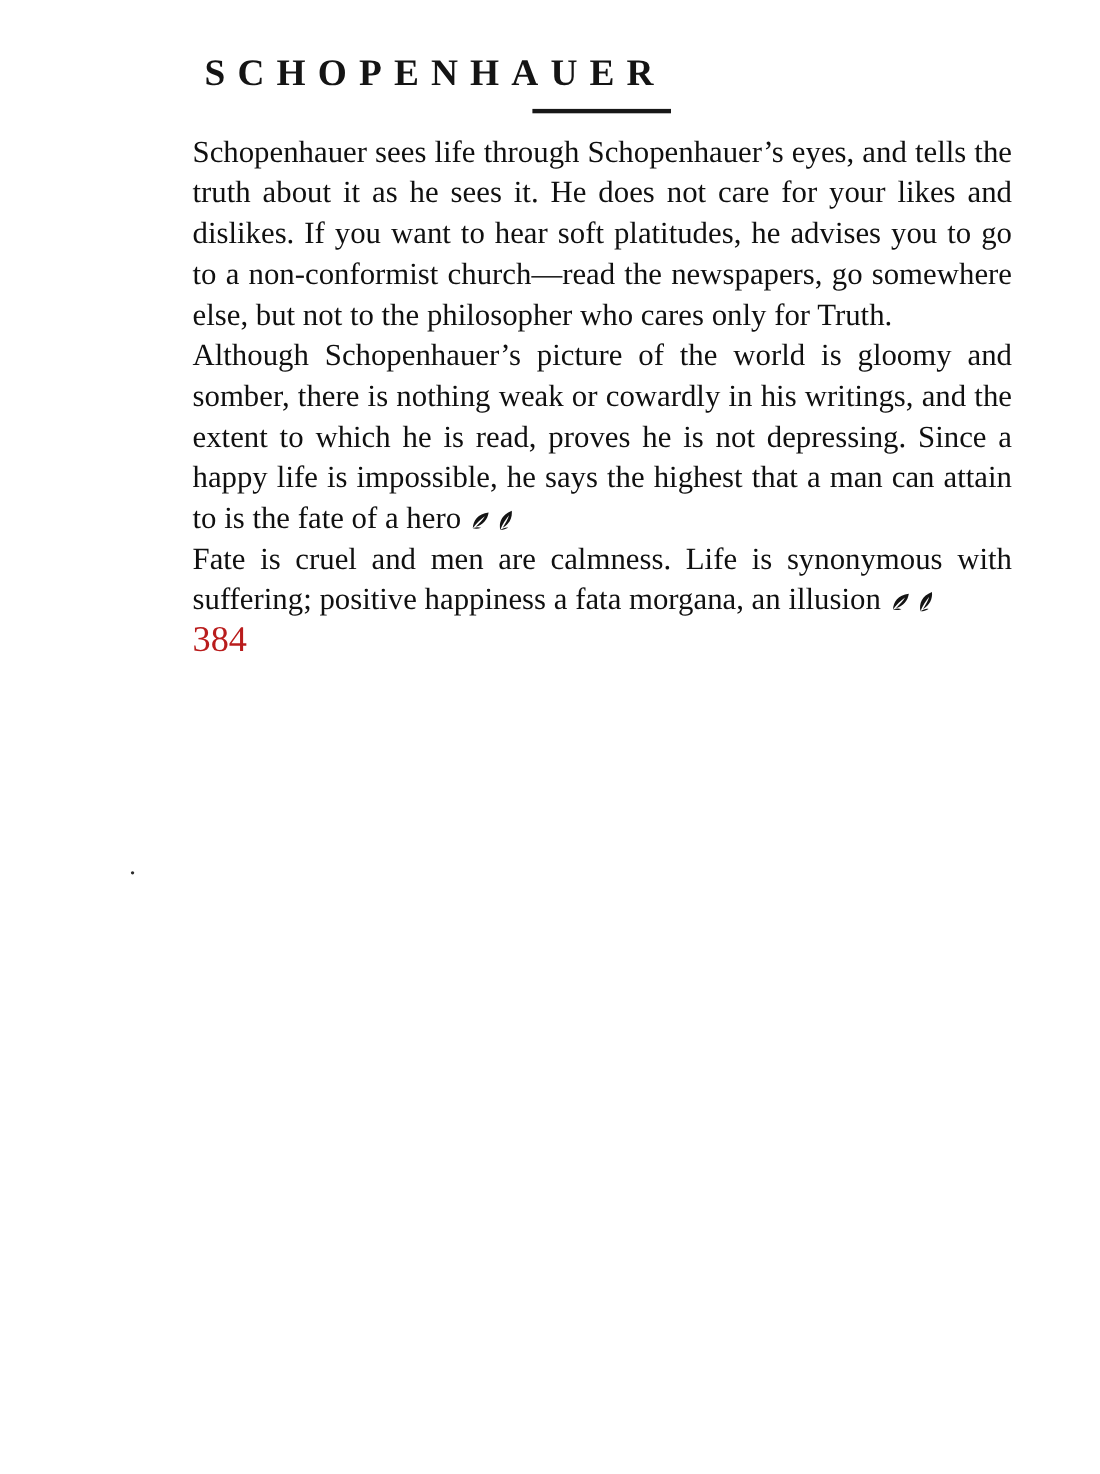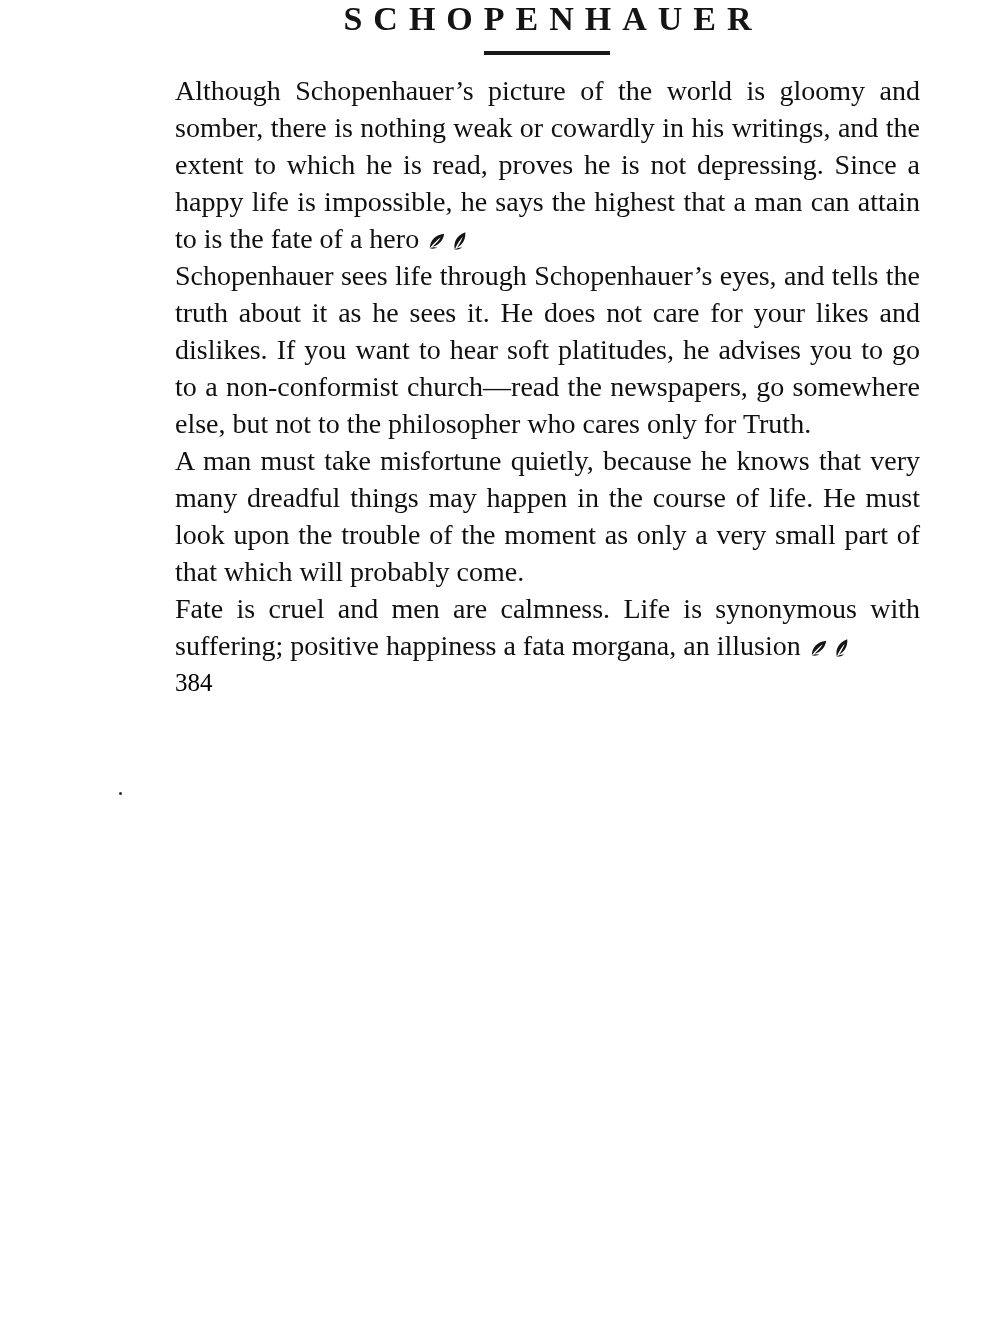--- a/index.html
+++ b/index.html
@@ -10,23 +10,23 @@
   .page {
     position: relative;
     width: 1000px;
     height: 1340px;
     background: #ffffff;
     overflow: hidden;
     font-family: "Liberation Serif", "DejaVu Serif", serif;
     color: #121212;
   }
   .page-title {
+    padding-top: 48px;
     margin-left: 175px;
     width: 745px;
-    text-align: center;
     font-size: 34px;
     font-weight: 600;
     letter-spacing: 11px;
     text-indent: 11px; 
     color: #141414;
     white-space: nowrap;
   }
   .title-rule {
     width: 126px;
     height: 4px;
@@ -57,23 +57,23 @@
     width: 100%;
     height: 100%;
     fill: #141414;
   }
   .fleuron.tilt {
     margin-left: 5px;
     transform: rotate(-14deg);
   }
   .page-number {
     margin: 0 0 0 231px;
-    font-size: 25px;
+    font-size: 33px;
     line-height: 37px;
-    color: #000000;
+    color: #b91c1c;
   }
   .scan-speck {
     position: absolute;
     left: 119px;
     top: 792px;
     width: 3px;
     height: 3px;
     border-radius: 50%;
     background: #2a2a2a;
   }
@@ -82,31 +82,30 @@
 <body>
 
 <div class="page">
 
   <div class="page-title">SCHOPENHAUER</div>
 
   <div class="title-rule"></div>
 
   <div class="body-text">
 
+    <p><span>Schopenhauer sees life through Schopenhauer’s eyes, and tells the truth about it as he sees it. He does not care for your likes and dislikes. If you want to hear soft platitudes, he advises you to go to a non-conformist church—read the newspapers, go somewhere else, but not to the philosopher who cares only for Truth.</span></p>
+
     <p><span>Although Schopenhauer’s picture of the world is gloomy and somber, there is nothing weak or cowardly in his writings, and the extent to which he is read, proves he is not depressing. Since a happy life is impossible, he says the highest that a man can attain to is the fate of a hero</span><span class="fleuron"><svg viewBox="0 0 20 20">
             <path d="M2 18 C2.5 10 7 3.5 18 2 C17 9 12.5 14.5 5 16.5 C9 12.5 12 9.5 14.2 5.8 C10 9 5.5 13 2 18 Z"></path>
             <path d="M2 18 C5 16.8 8 16.6 10.5 17.6 C7.5 18.6 4.5 18.8 2 18 Z"></path>
           </svg></span><span class="fleuron tilt"><svg viewBox="0 0 20 20">
             <path d="M2 18 C2.5 10 7 3.5 18 2 C17 9 12.5 14.5 5 16.5 C9 12.5 12 9.5 14.2 5.8 C10 9 5.5 13 2 18 Z"></path>
             <path d="M2 18 C5 16.8 8 16.6 10.5 17.6 C7.5 18.6 4.5 18.8 2 18 Z"></path>
           </svg></span></p>
 
-    <p><span>Schopenhauer sees life through Schopenhauer’s eyes, and tells the truth about it as he sees it. He does not care for your likes and dislikes. If you want to hear soft platitudes, he advises you to go to a non-conformist church—read the newspapers, go somewhere else, but not to the philosopher who cares only for Truth.</span></p>
-
-    <p><span>A man must take misfortune quietly, because he knows that very many dreadful things may happen in the course of life. He must look upon the trouble of the moment as only a very small part of that which will probably come.</span></p>
 
 
 
     <p><span>Fate is cruel and men are calmness. Life is synonymous with suffering; positive happiness a fata morgana, an illusion</span><span class="fleuron"><svg viewBox="0 0 20 20">
             <path d="M2 18 C2.5 10 7 3.5 18 2 C17 9 12.5 14.5 5 16.5 C9 12.5 12 9.5 14.2 5.8 C10 9 5.5 13 2 18 Z"></path>
             <path d="M2 18 C5 16.8 8 16.6 10.5 17.6 C7.5 18.6 4.5 18.8 2 18 Z"></path>
           </svg></span><span class="fleuron tilt"><svg viewBox="0 0 20 20">
             <path d="M2 18 C2.5 10 7 3.5 18 2 C17 9 12.5 14.5 5 16.5 C9 12.5 12 9.5 14.2 5.8 C10 9 5.5 13 2 18 Z"></path>
             <path d="M2 18 C5 16.8 8 16.6 10.5 17.6 C7.5 18.6 4.5 18.8 2 18 Z"></path>
           </svg></span></p>

